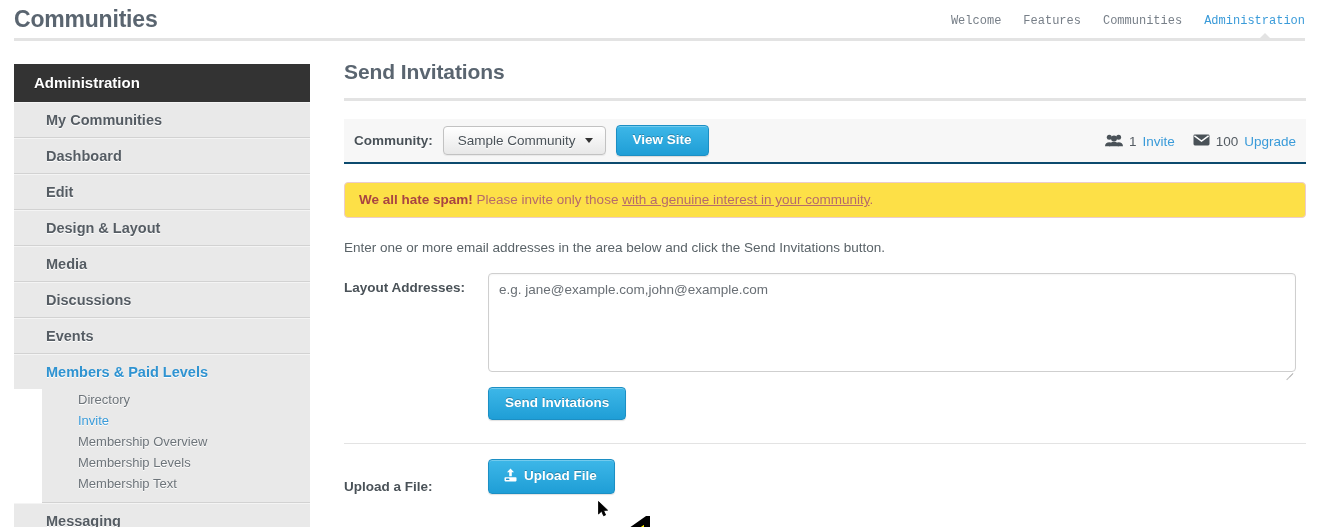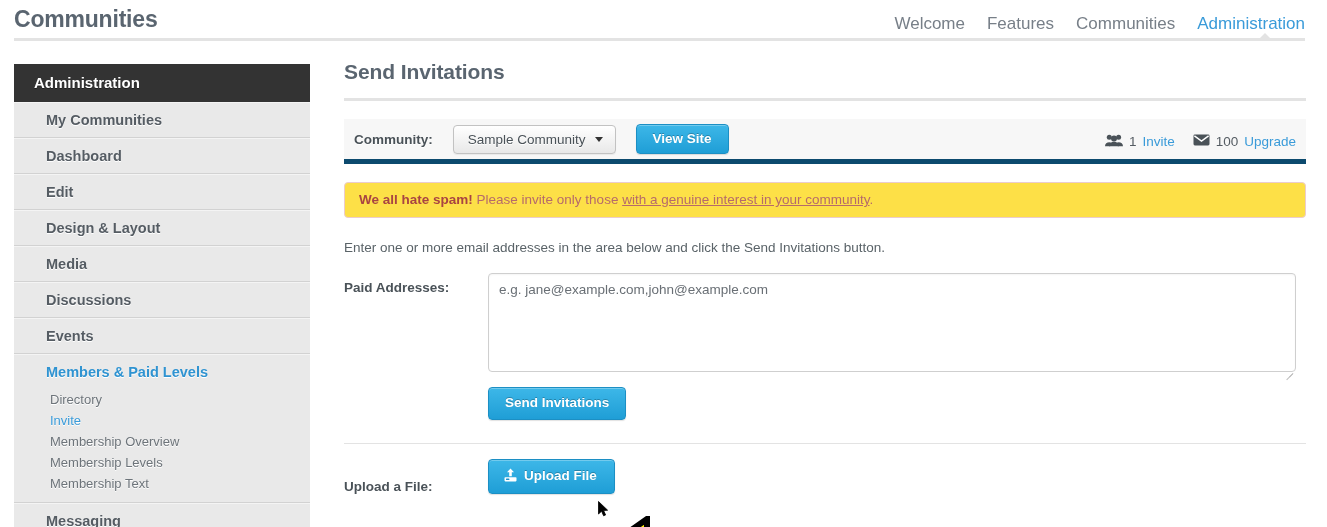--- a/index.html
+++ b/index.html
@@ -28,25 +28,26 @@
     text-shadow: 0 1px 0 #fff;
   }
   #topnav {
     position: absolute;
     right: 22px; top: 14px;
     display: flex;
     gap: 22px;
     align-items: baseline;
   }
   .topnav-link {
-    font-size: 17px;
+    font-size: 12px;
     color: #777f88;
     text-decoration: none;
     cursor: pointer;
     white-space: nowrap;
+    font-family: Liberation Mono, monospace;
   }
   .topnav-link.active { color: #3a9bd9; }
   #topbar-rule {
     position: absolute;
     left: 14px; right: 22px; top: 38px;
     height: 3px;
     background: #e3e3e3;
   }
   #topnav-caret {
     position: absolute;
@@ -84,20 +85,21 @@
     font-weight: bold;
     color: #555c63;
     text-shadow: 0 1px 0 #fff;
     cursor: pointer;
   }
   .side-item.active-blue { color: #2f93d1; }
   .side-sub-wrap {
     background: #e9e9e9;
     border-bottom: 1px solid #d2d2d2;
     padding: 0 0 8px 0;
+    margin-left: 28px;
   }
   .side-sub {
     font-size: 13px;
     font-weight: normal;
     color: #6d747a;
     padding: 3px 20px 3px 36px;
     text-shadow: 0 1px 0 #fff;
     cursor: pointer;
   }
   .side-sub.current { color: #3a9bd9; }
@@ -116,26 +118,25 @@
     padding-bottom: 14px;
     border-bottom: 3px solid #e3e3e3;
     margin-bottom: 18px;
     letter-spacing: -0.1px;
   }
 
   
   #community-bar {
     position: relative;
     background: #f7f7f7;
-    border-bottom: 5px solid #0c4a6e;
+    border-bottom: 2px solid #0c4a6e;
     height: 45px;
     display: flex;
     align-items: center;
     padding: 0 10px 0 10px;
-    gap: 10px;
   }
   #community-label {
     font-size: 13.5px;
     font-weight: bold;
     color: #4a5258;
     margin-right: 10px;
     text-shadow: 0 1px 0 #fff;
   }
   #community-select {
     background: linear-gradient(#ffffff, #e8e8e8);
@@ -386,21 +387,21 @@
       </div>
     </div>
 
     <div id="spam-alert">
       <b>We all hate spam!</b><span> Please invite only those </span><span class="u">with a genuine interest in your community</span><span>.</span>
     </div>
 
     <div id="intro-text">Enter one or more email addresses in the area below and click the Send Invitations button.</div>
 
     <div id="addr-row">
-      <div id="addr-label">Paid Addresses:</div>
+      <div id="addr-label">Layout Addresses:</div>
       <div class="ta-wrap">
         <textarea id="addr-textarea" placeholder="e.g. jane@example.com,john@example.com" style=""></textarea>
         <span class="ta-grip">
           <i style="width:9px; top:9px;"></i>
           <i style="width:5px; top:9px; right:0;"></i>
         </span>
       </div>
     </div>
 
     <div id="send-row">

